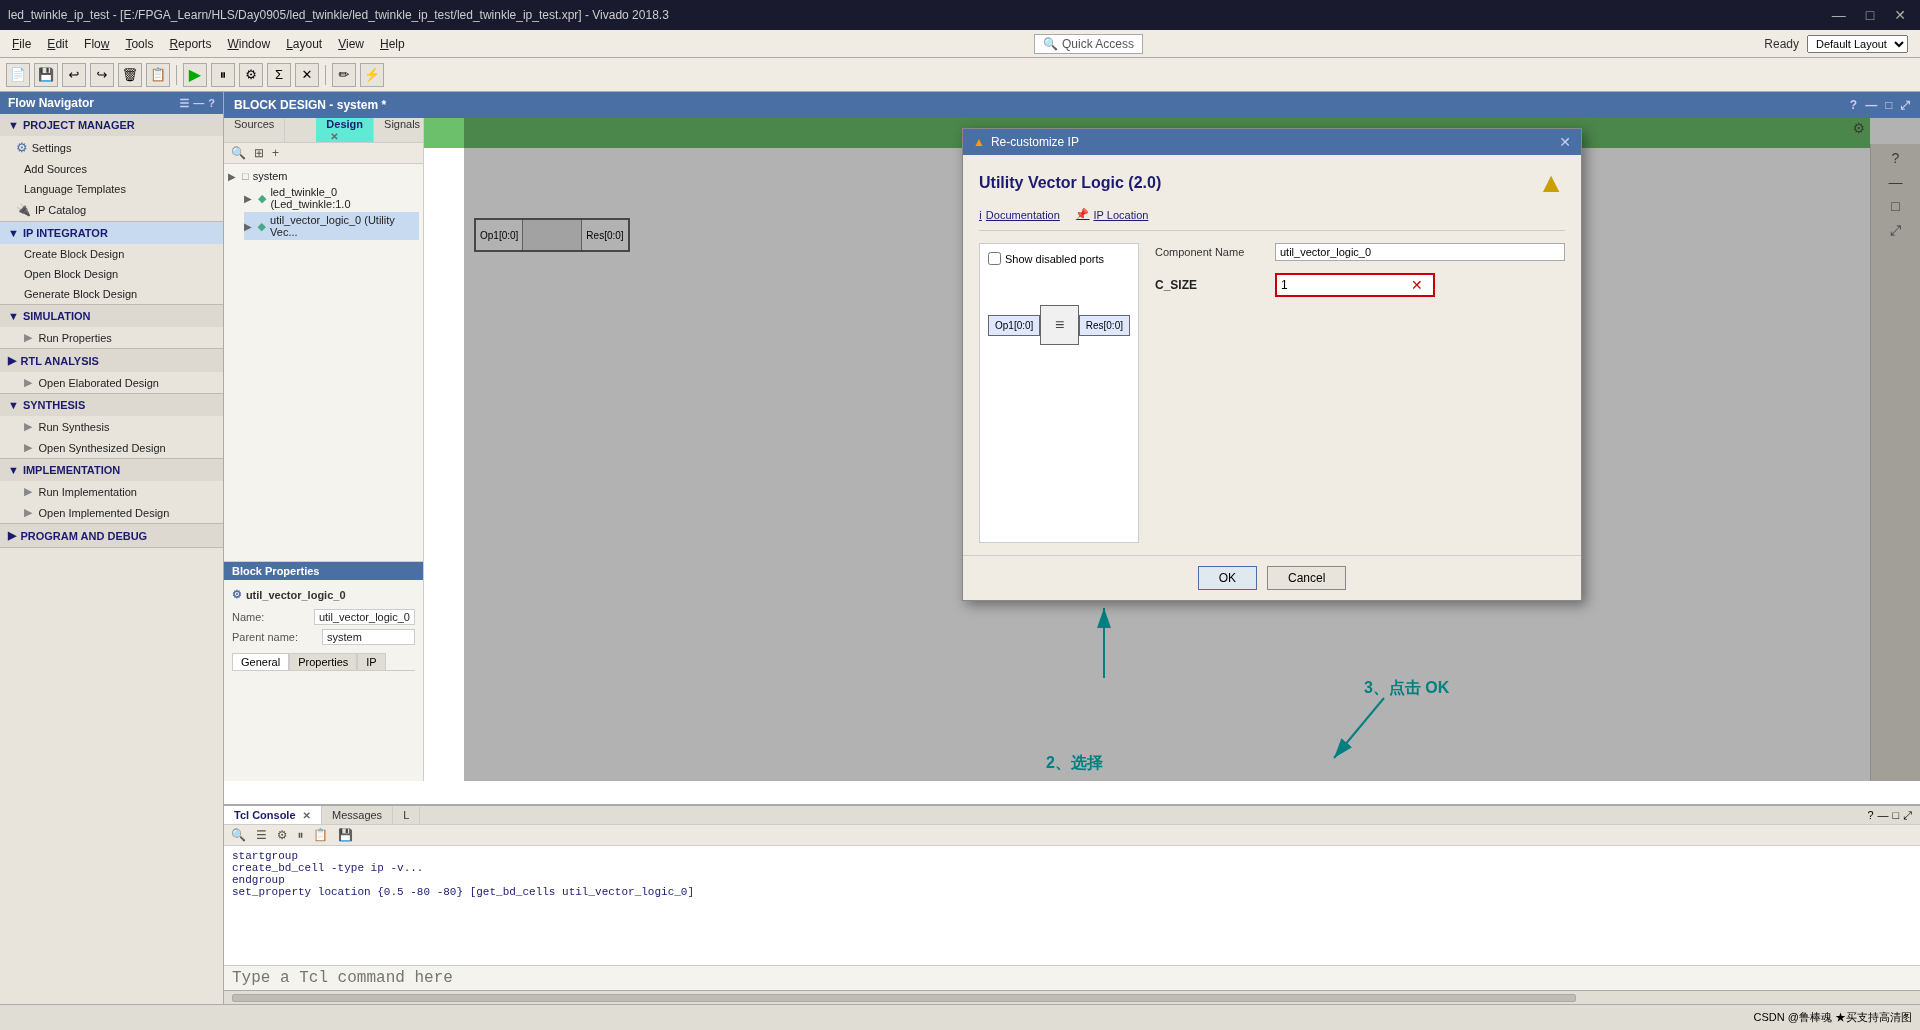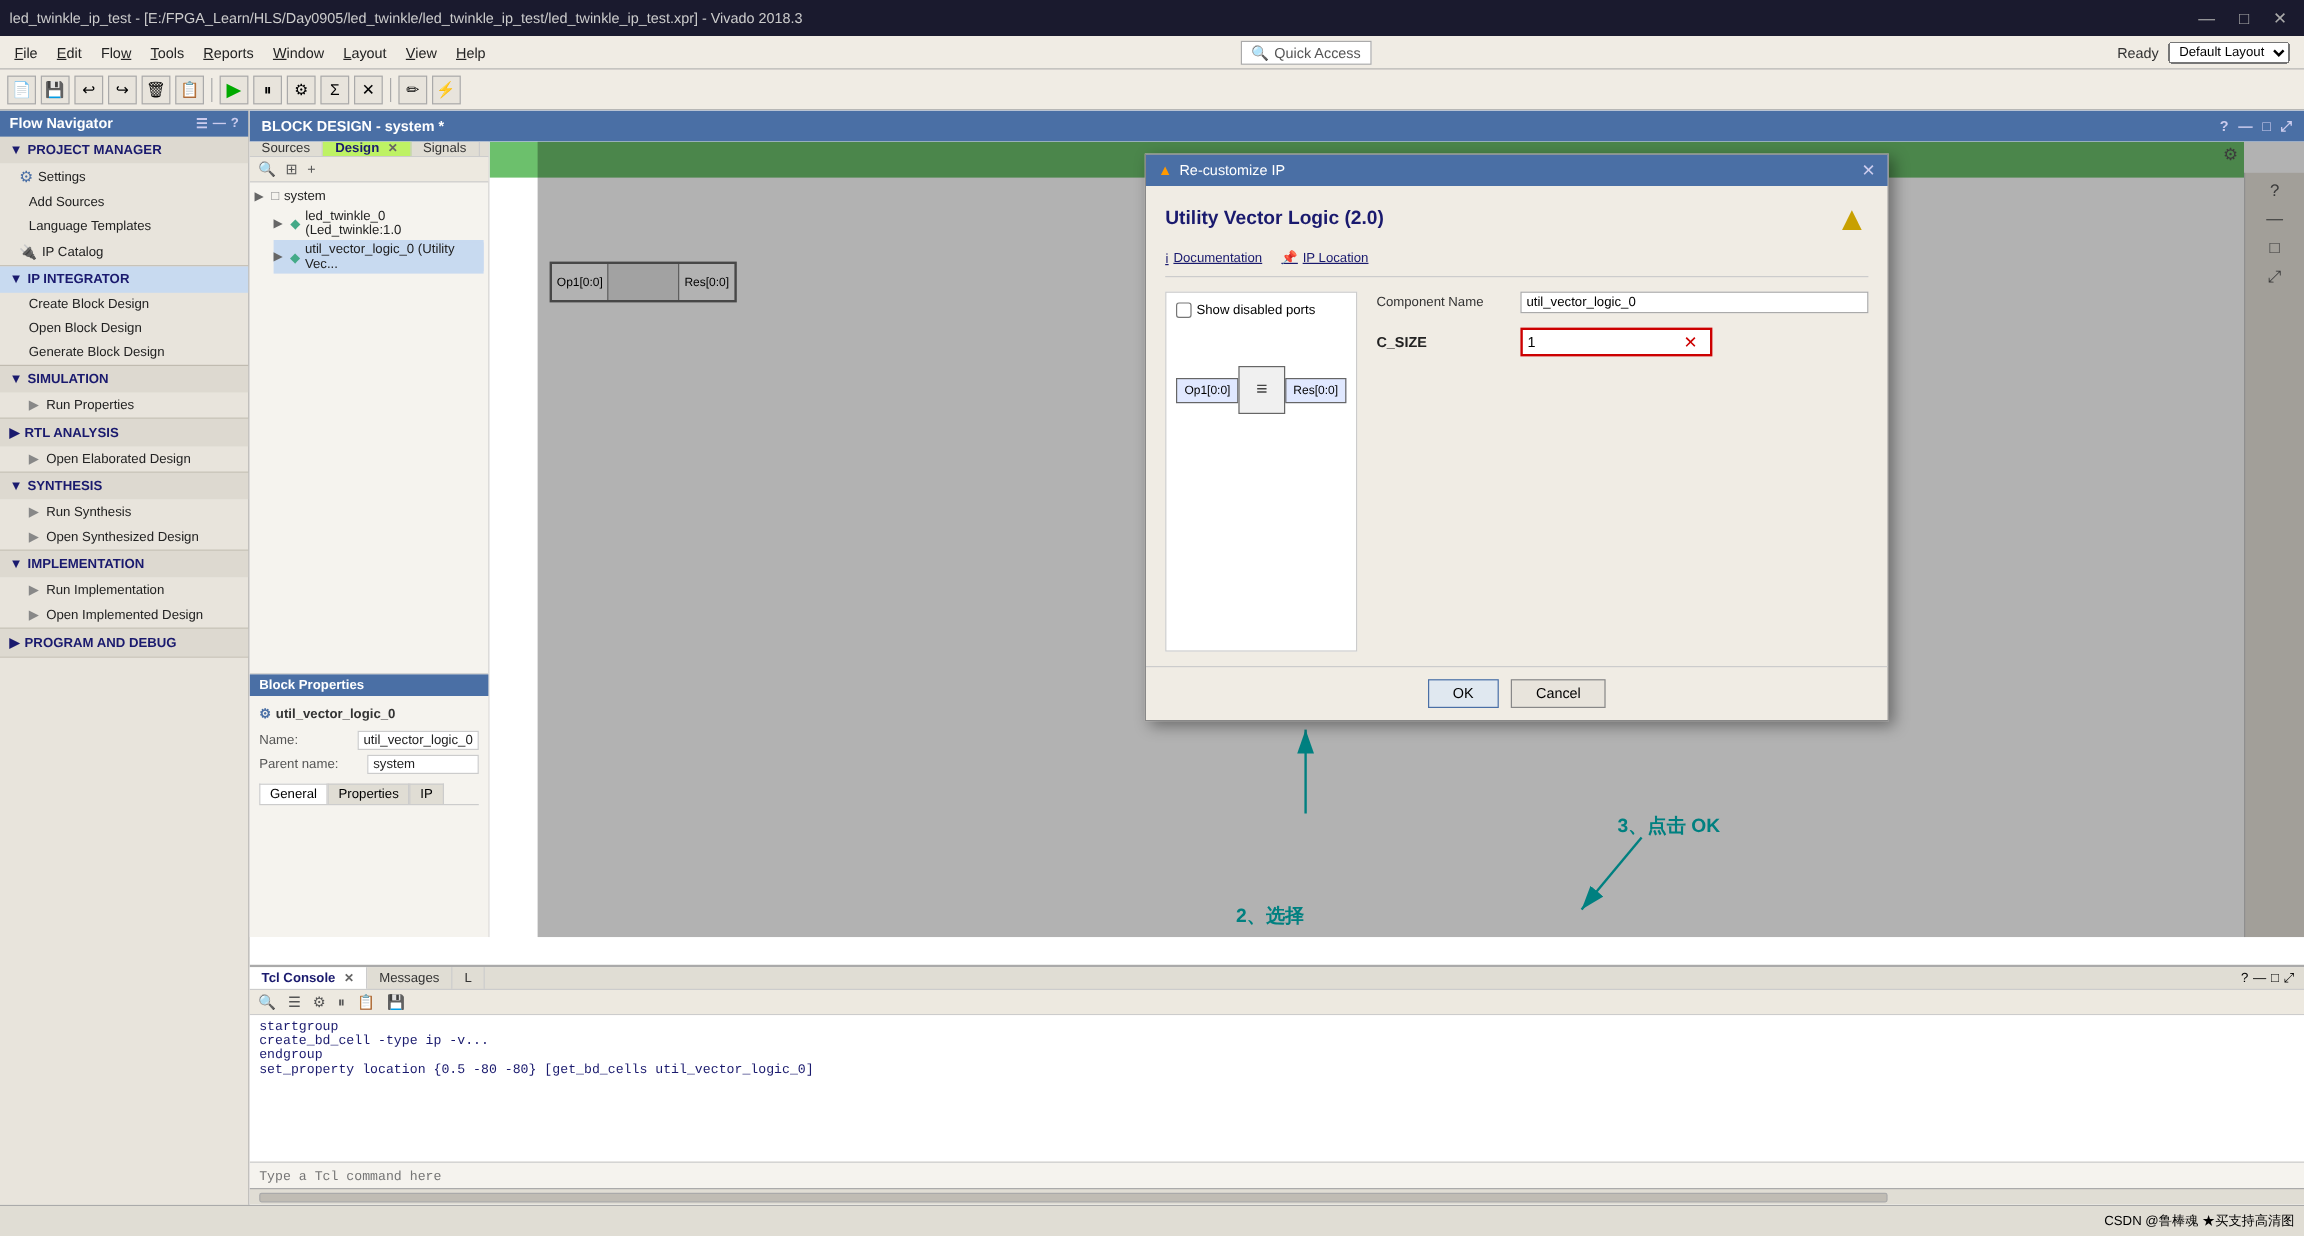--- a/index.html
+++ b/index.html
@@ -66,21 +66,21 @@
     }
 
     
     #layout {
       display: flex;
       height: calc(1030px - 30px - 28px - 34px - 26px);
     }
 
     
     #flow-nav {
-      width: 208px;
+      width: 224px;
       background: #e8e4dc;
       border-right: 1px solid #aaa;
       display: flex;
       flex-direction: column;
       overflow-y: auto;
     }
     #flow-nav-header {
       background: #4a6fa5;
       color: white;
       padding: 4px 8px;
@@ -159,23 +159,24 @@
       border-bottom: 1px solid #ccc;
     }
     .panel-tab {
       padding: 0 10px;
       font-size: 11px;
       cursor: pointer;
       color: #333;
       border-right: 1px solid #ccc;
     }
     .panel-tab.active {
-      background: #bef264;
+      background: #5eead4;
       font-weight: bold;
       color: #1a1a6e;
+      margin-left: 31px;
     }
     .panel-tab .close-x { margin-left: 4px; color: #666; font-size: 10px; }
     .panel-toolbar {
       display: flex;
       padding: 2px 4px;
       gap: 2px;
       border-bottom: 1px solid #ccc;
       background: #ede9e0;
     }
     .panel-tool-btn { font-size: 12px; color: #555; cursor: pointer; padding: 1px 3px; }
@@ -267,21 +268,21 @@
       background: #fff;
     }
     .console-content .cmd { color: #1a1a6e; }
     .console-input-row {
       border-top: 1px solid #ccc;
       padding: 3px 8px;
       background: #f5f3ee;
     }
     .console-input {
       width: 100%;
-      font-size: 11px;
+      font-size: 16px;
       border: none;
       background: transparent;
       font-family: 'Courier New', monospace;
       color: #444;
       outline: none;
     }
 
     
     #statusbar {
       height: 26px;

